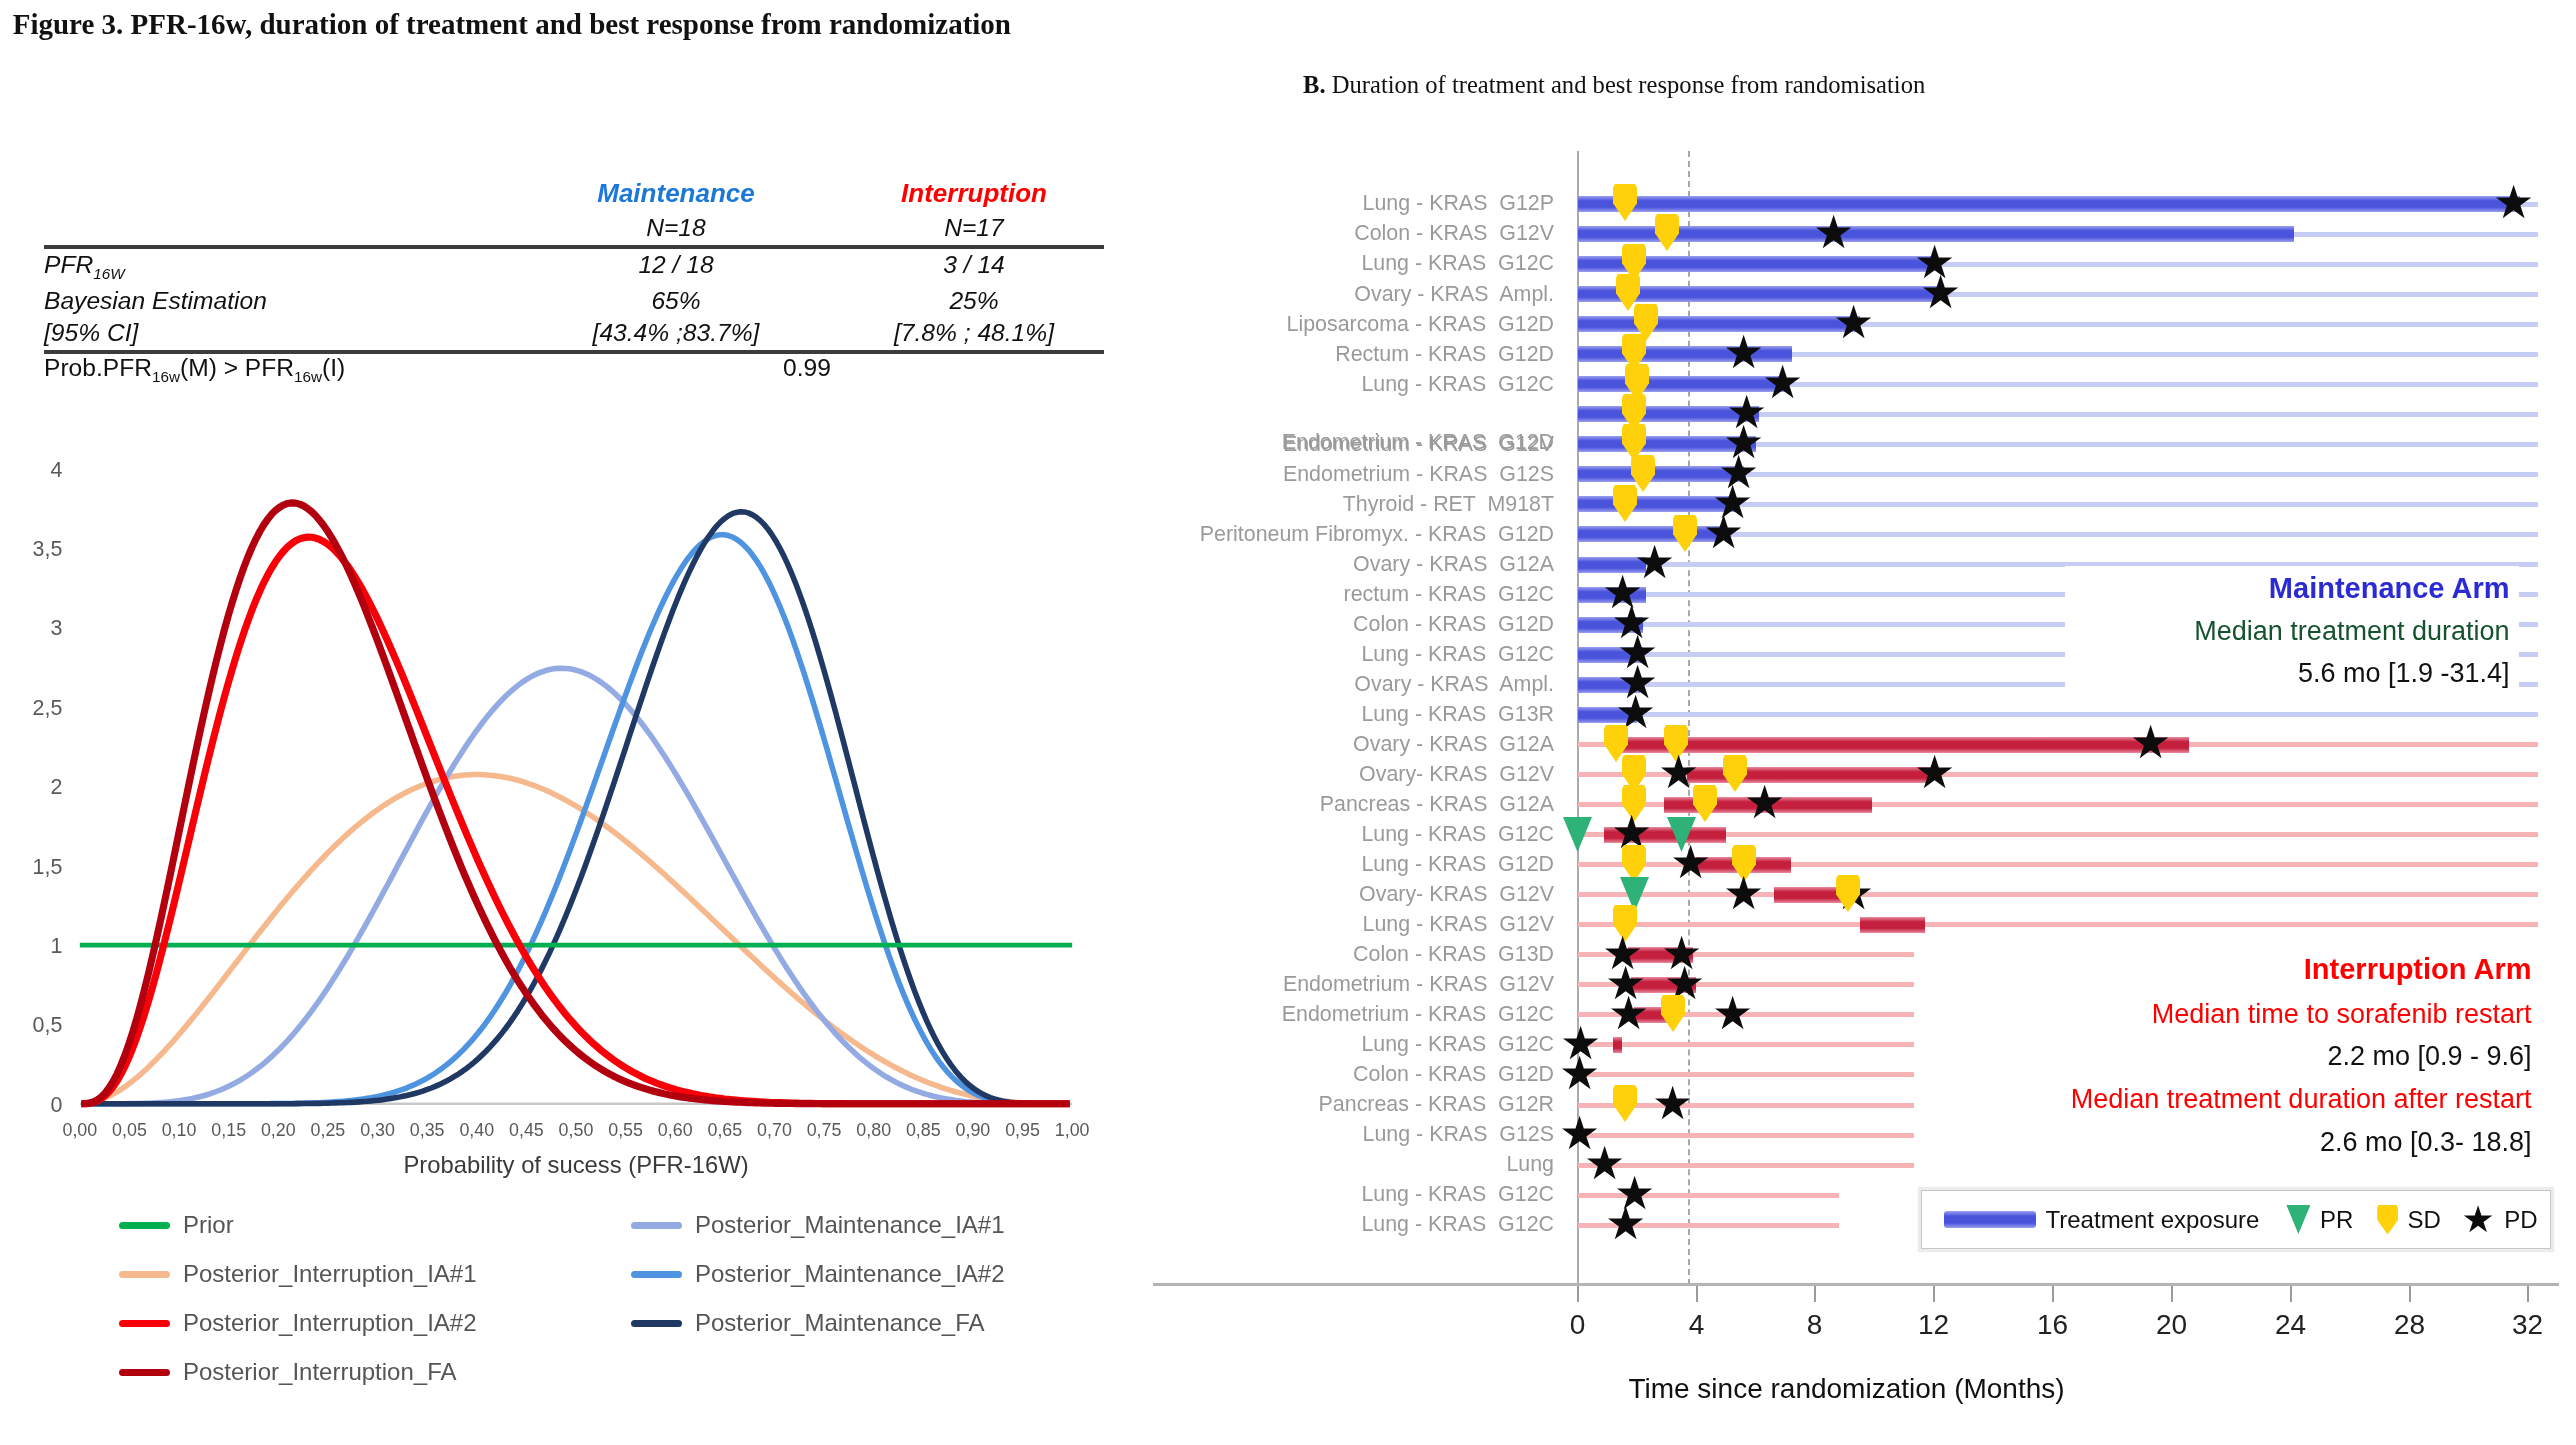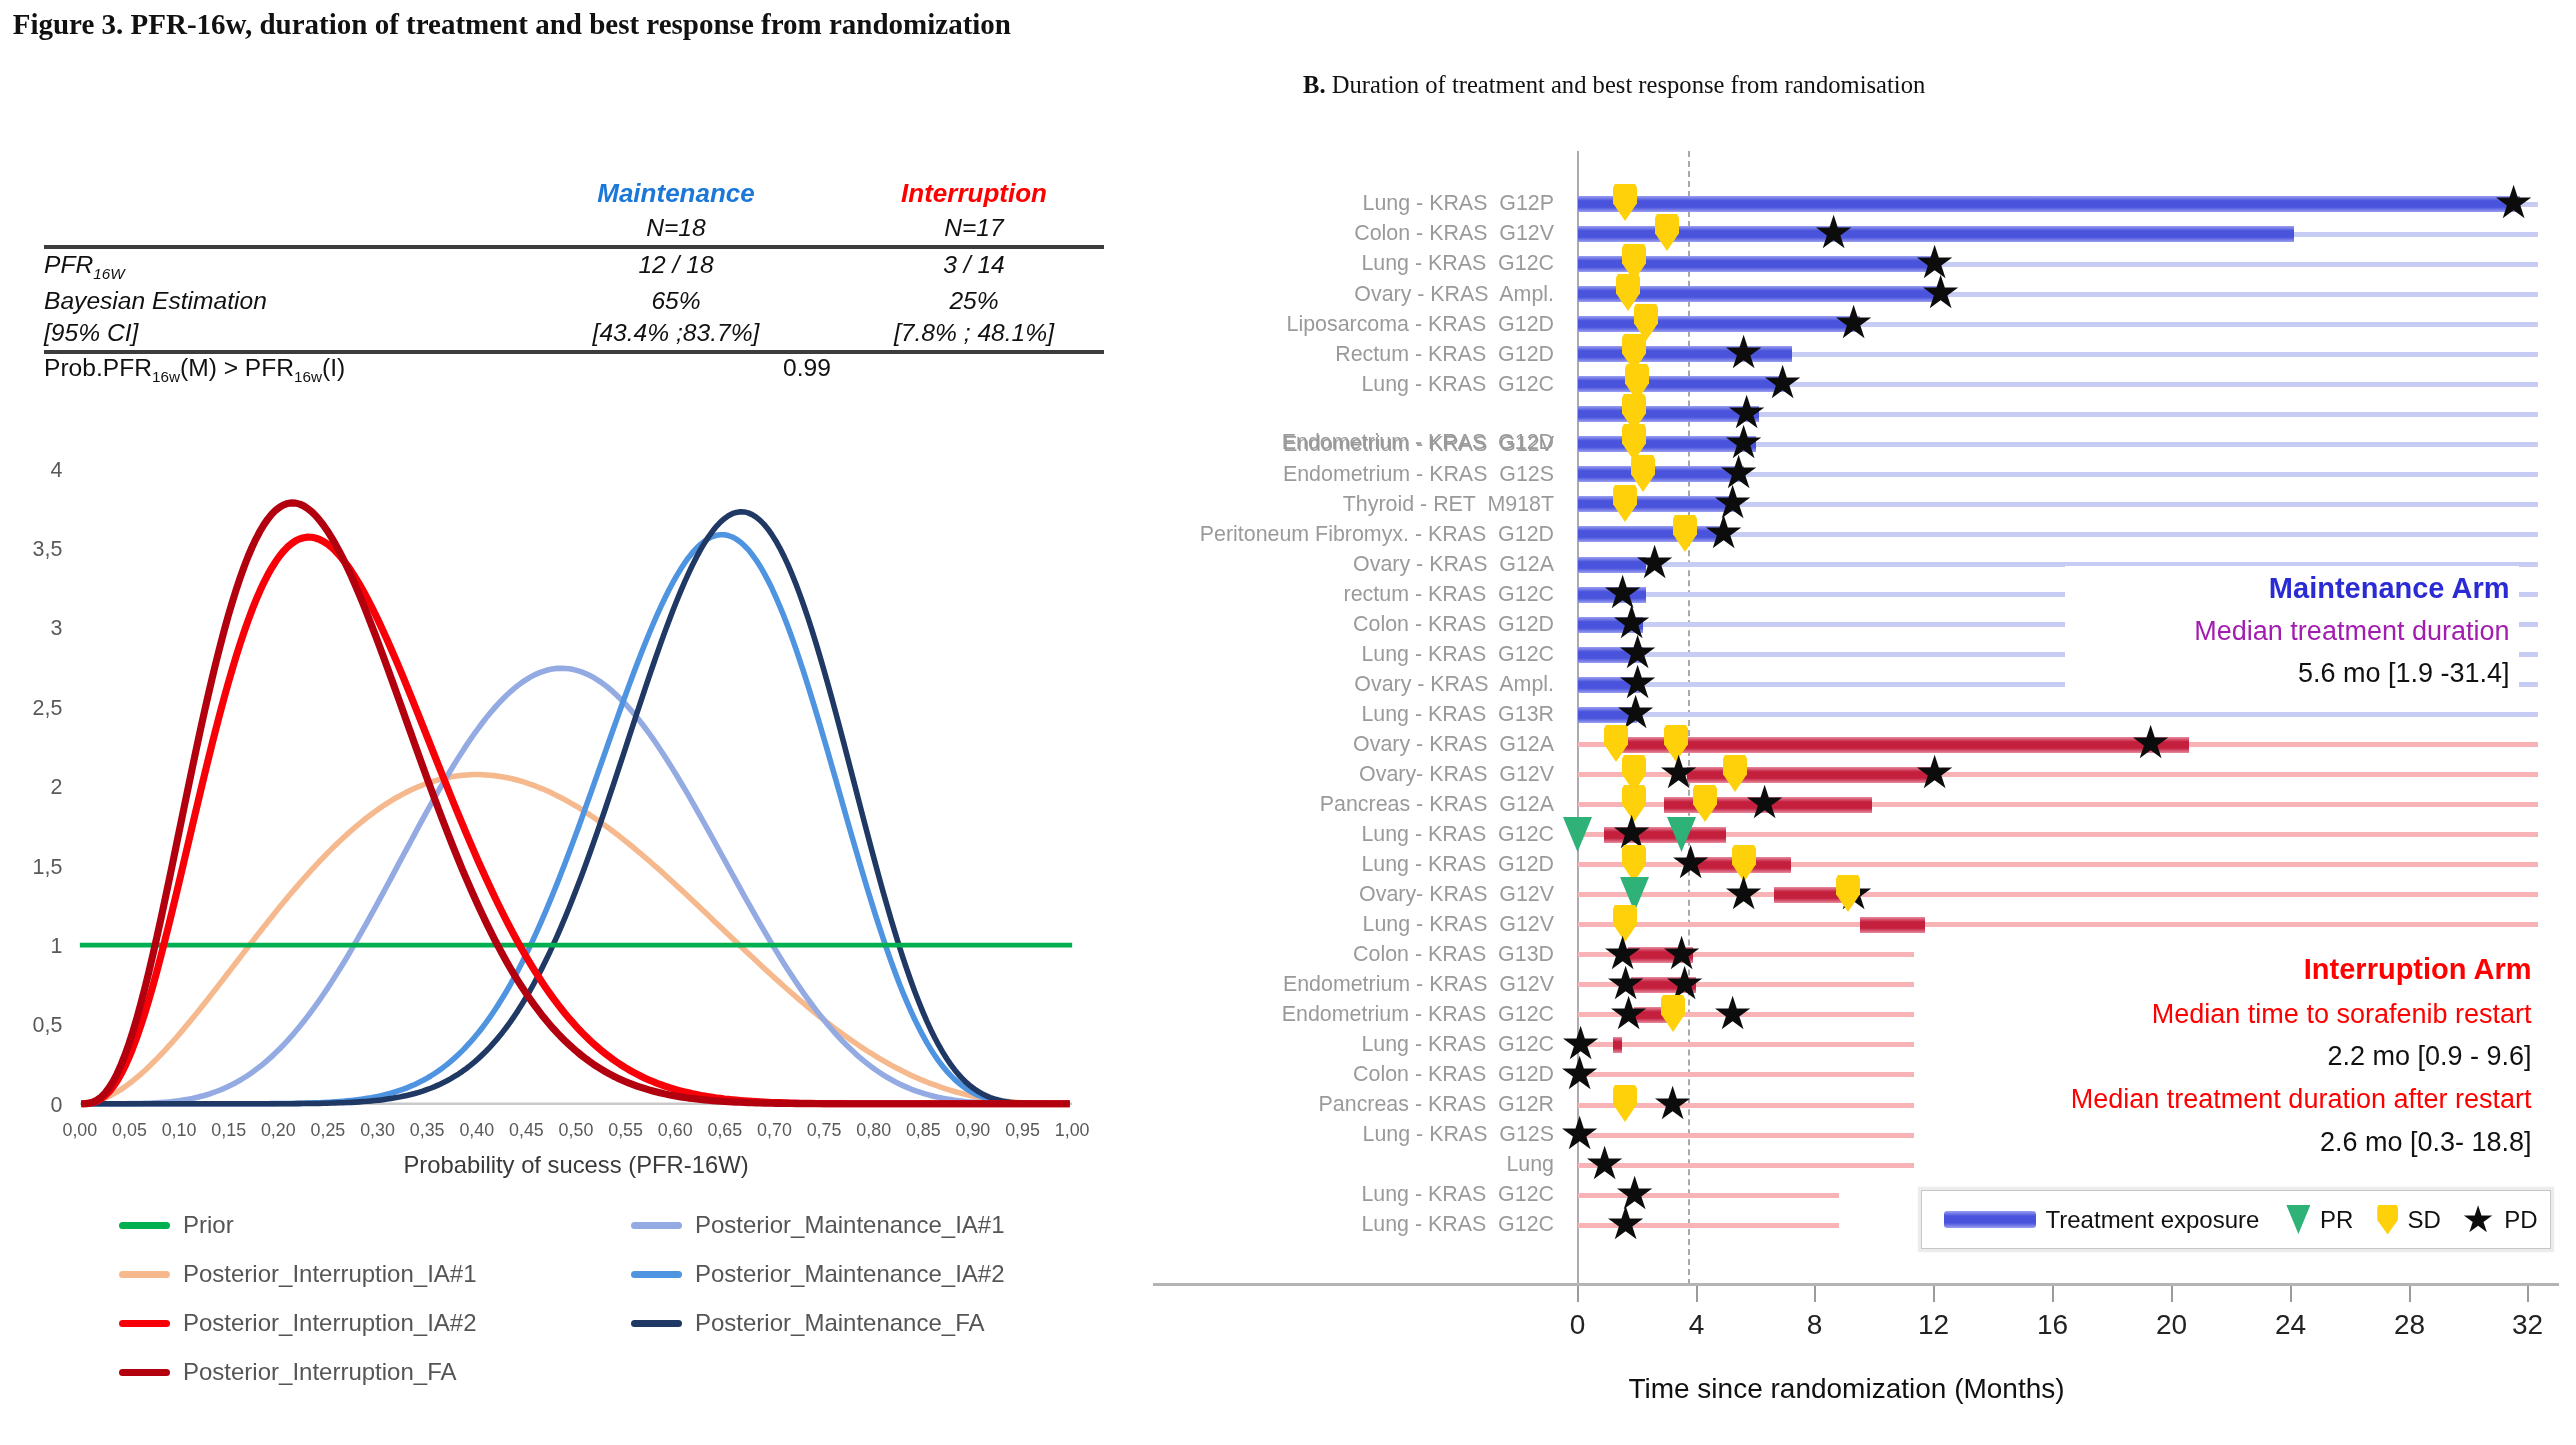--- a/index.html
+++ b/index.html
@@ -375,21 +375,21 @@
         <div class="xtick-lab" style="left: 2255px;">24</div>
         <div class="xtick" style="left: 2409px;"></div>
         <div class="xtick-lab" style="left: 2374px;">28</div>
         <div class="xtick" style="left: 2527px;"></div>
         <div class="xtick-lab" style="left: 2492px;">32</div>
       </div>
     <div class="abs xtitleB">Time since randomization (Months)</div>
 
     <div class="abs annoM">
       <div class="anno-title" id="annoMTitle" style="color: rgb(43, 43, 214);">Maintenance Arm</div>
-      <div class="anno-line" id="annoML1" style="color: #a21caf;">Median treatment duration</div>
+      <div class="anno-line" id="annoML1" style="color: #14532d;">Median treatment duration</div>
       <div class="anno-line">5.6 mo [1.9 -31.4]</div>
     </div>
 
     <div class="abs annoI">
       <div class="anno-title" id="annoITitle" style="color: rgb(255, 0, 0);">Interruption Arm</div>
       <div class="anno-line" id="annoIL1" style="color: rgb(255, 0, 0);">Median time to sorafenib restart</div>
       <div class="anno-line">2.2 mo [0.9 - 9.6]</div>
       <div class="anno-line" id="annoIL3" style="color: rgb(255, 0, 0);">Median treatment duration after restart</div>
       <div class="anno-line">2.6 mo [0.3- 18.8]</div>
     </div>

